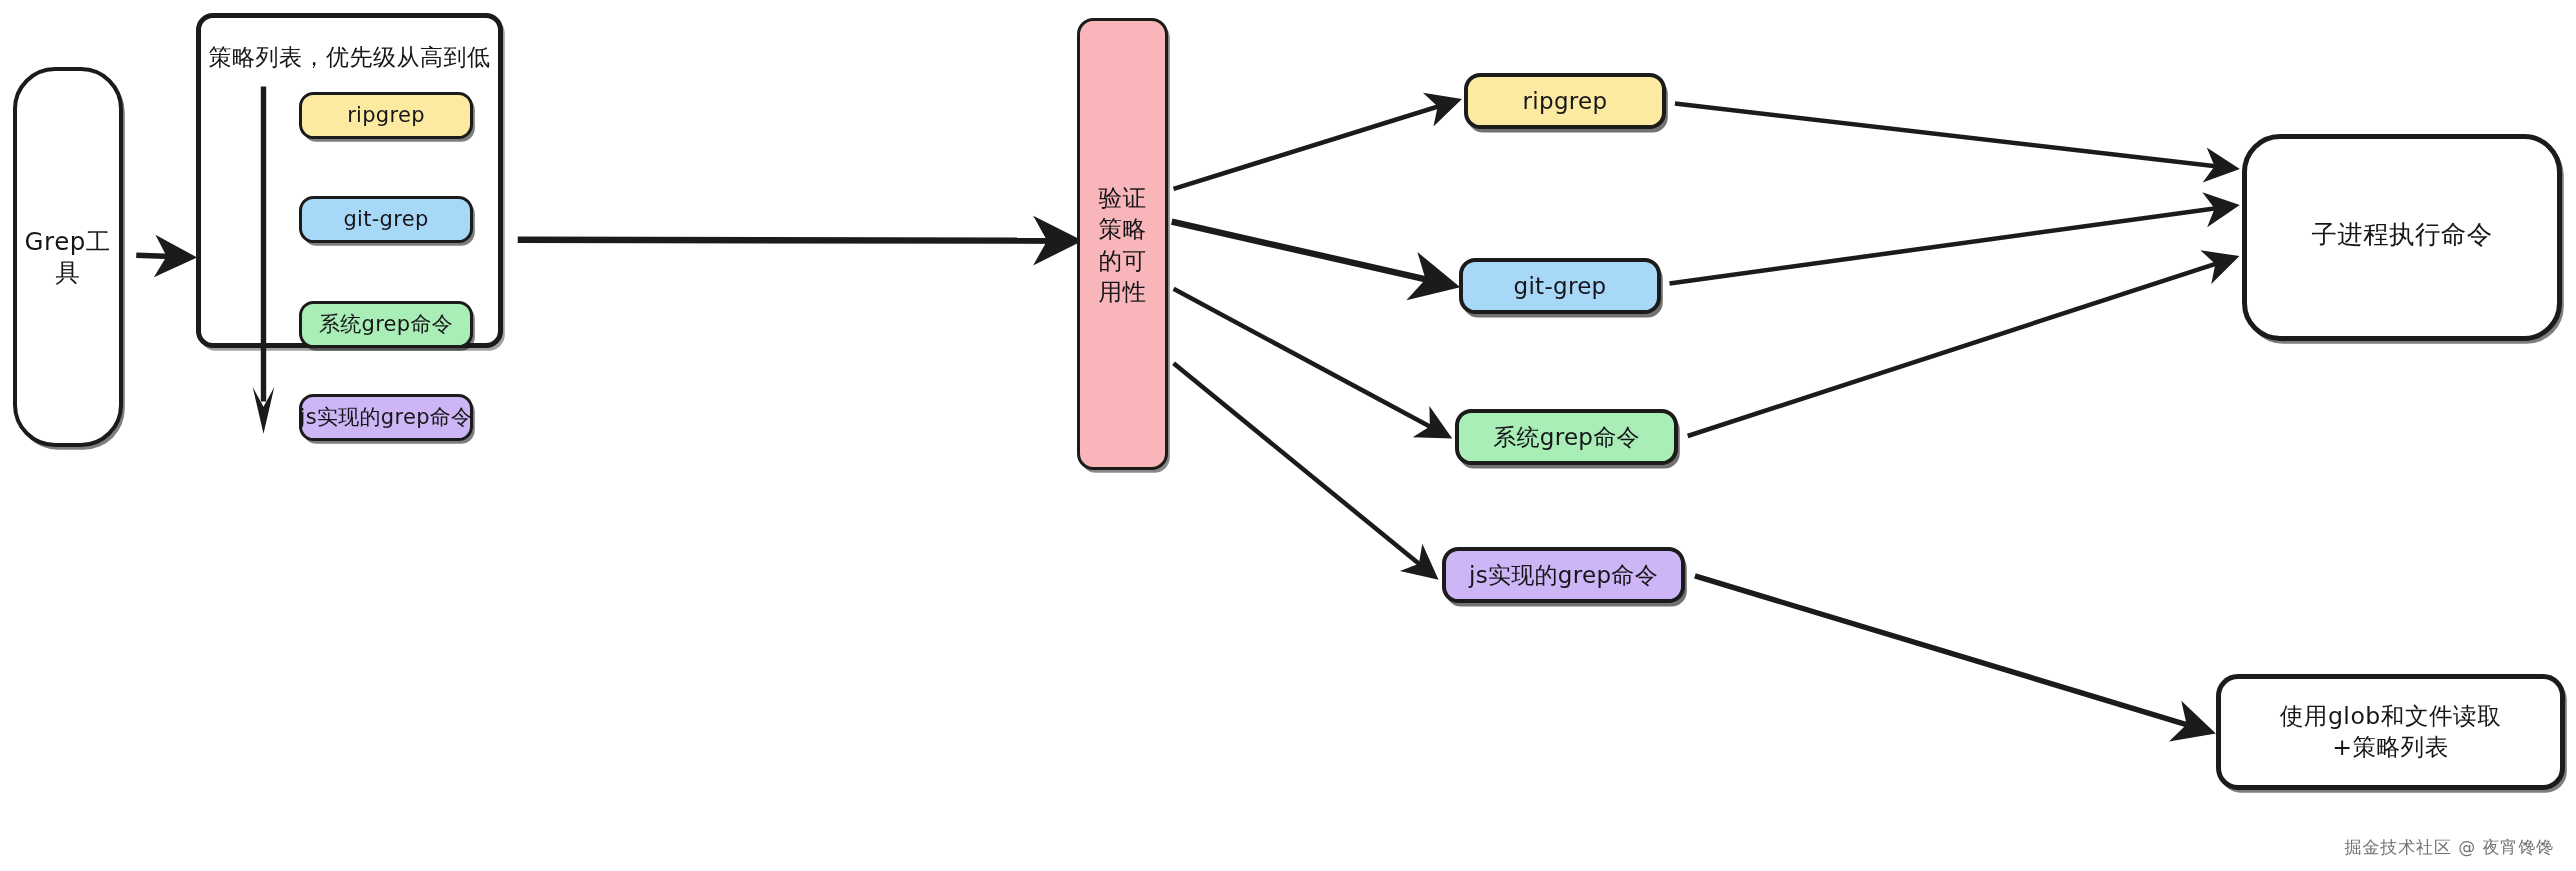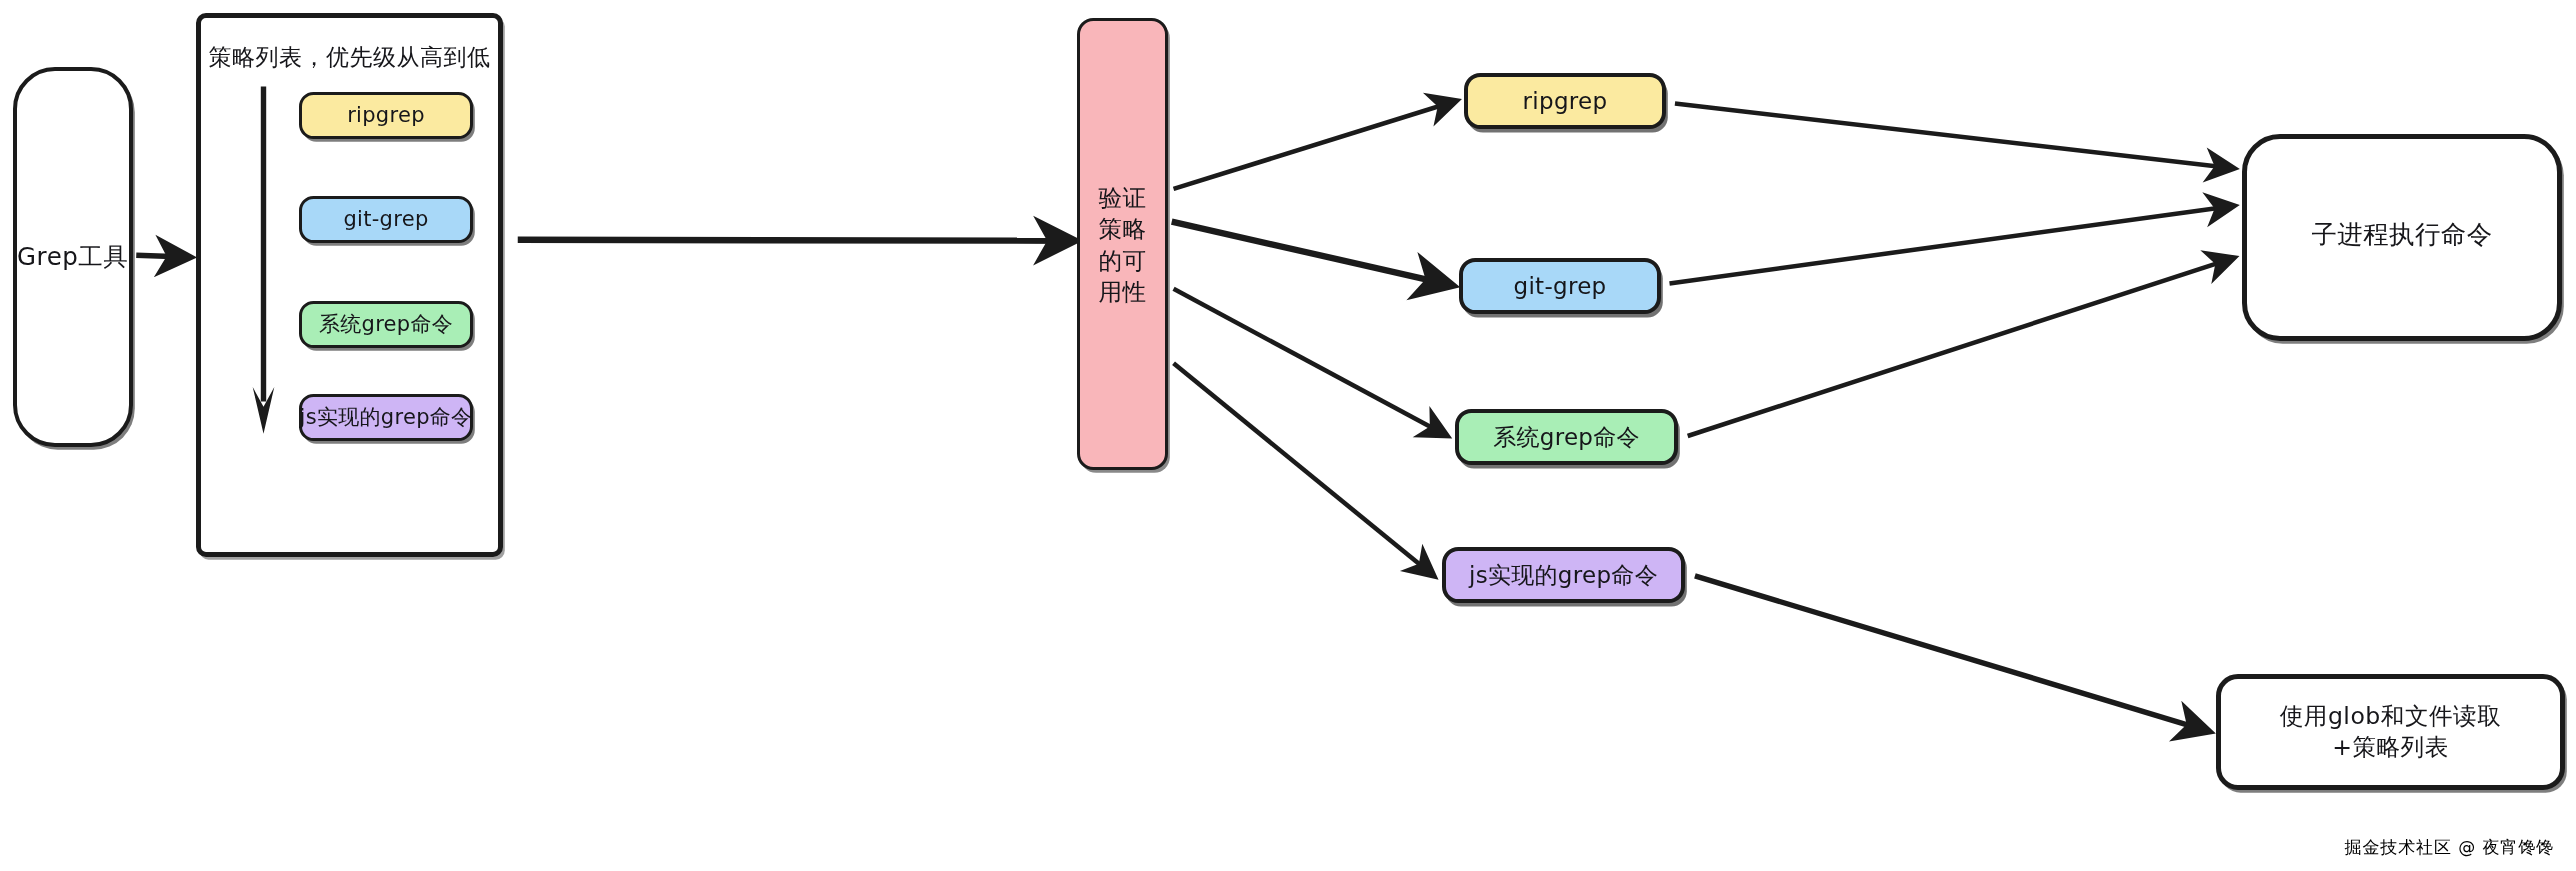--- a/index.html
+++ b/index.html
@@ -42,30 +42,30 @@
     border-width: 5.4px;
   }
   .node.tall {
     border-radius: 42px;
   }
 
   
   #grep-tool {
     left: 12.7px;
     top: 67px;
-    width: 120px;
+    width: 110px;
     height: 380px;
     font-size: 24.5px;
   }
   #strategy-container {
     left: 196px;
     top: 12.7px;
     width: 307px;
-    height: 544px;
-    border-radius: 10px;
+    height: 335px;
+    border-radius: 17px;
     display: block;
     box-shadow: 2.7px 3.6px 0 -0.9px rgba(20,20,20,0.4);
   }
   #strategy-title {
     position: absolute;
     top: 25.4px;
     left: 0;
     width: 100%;
     text-align: center;
     font-size: 23px;
@@ -172,21 +172,21 @@
     height: 872px;
     pointer-events: none;
   }
 
   
   #watermark {
     position: absolute;
     right: 22px;
     bottom: 12.7px;
     font-size: 17px;
-    color: #000000;
+    color: #737373;
     font-family: "DejaVu Sans", "Liberation Sans", sans-serif;
     letter-spacing: 0.9px;
     white-space: nowrap;
   }
 </style>
 </head>
 <body>
 
 <div id="canvas">
 

